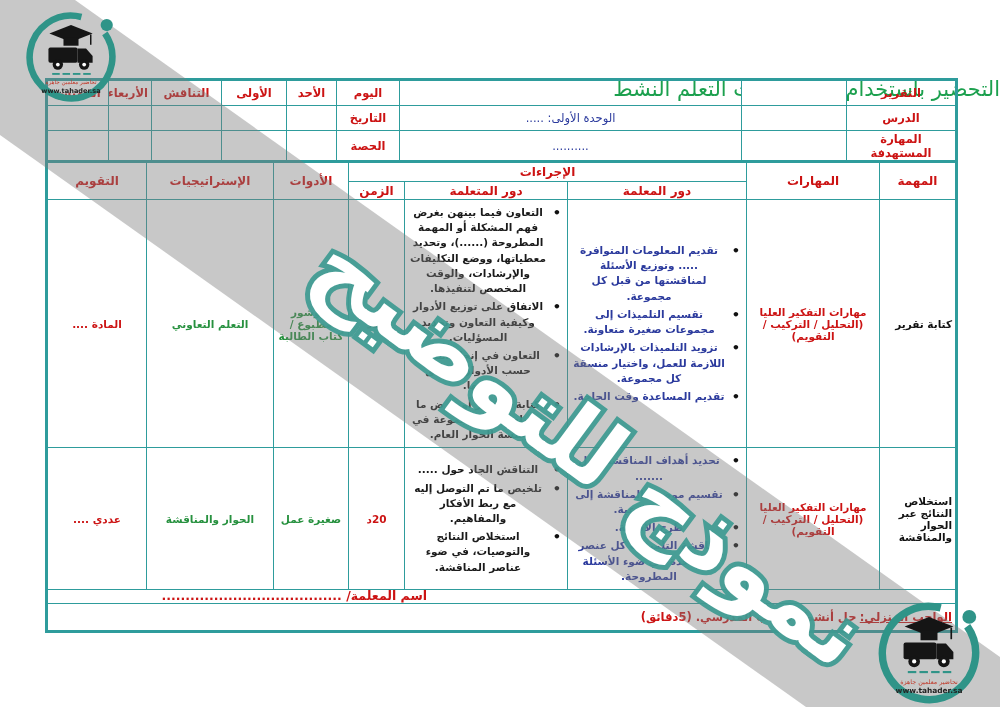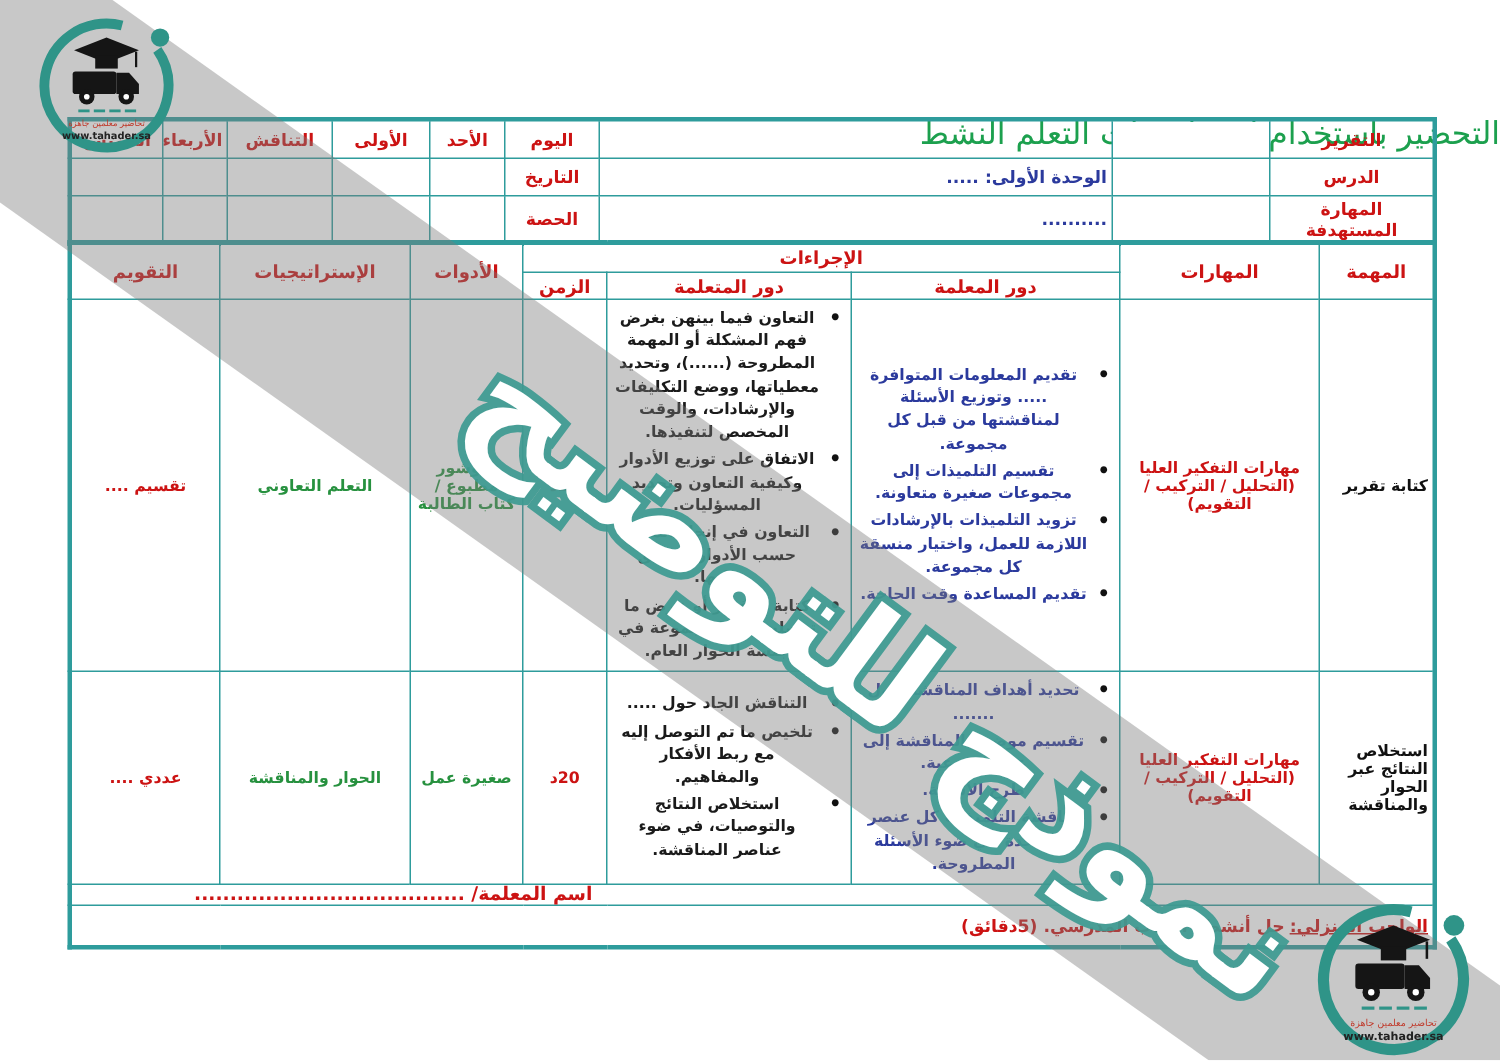--- a/index.html
+++ b/index.html
@@ -9,21 +9,21 @@
   .title{position:absolute;top:30px;left:0;right:0;text-align:right;
          color:#1ca04e;font-size:21px;font-weight:400;letter-spacing:0.5px;margin-top:47px;}
   
   table.tbl{border-collapse:collapse;table-layout:fixed;direction:rtl;}
   table.tbl td,table.tbl th{border:1px solid #2e9c9c;padding:1px 3px;overflow:hidden;}
   table.tbl{border:3px solid #2e9c9c;}
   .info{position:absolute;left:45px;top:78px;width:910px;}
   .info td{height:22px;font-size:11.5px;}
   .lbl{color:#cc1313;font-weight:700;text-align:center;}
   .fill{background:#fff;}
-  .mid{color:#2b3a9d;font-weight:700;font-size:11.5px;}
+  .mid{color:#2b3a9d;font-weight:400;text-align:center;font-size:11.5px;}
   .main{position:absolute;left:45px;top:160px;width:910px;}
   .main th{color:#cc1313;font-weight:700;font-size:12px;text-align:center;background:#fff;}
   .main td{font-size:10.5px;vertical-align:middle;}
   .c-task{text-align:right;font-weight:700;color:#111;font-size:11px;padding:0 6px;}
   .c-skills{text-align:center;font-weight:700;color:#cc1313;font-size:11px;padding:0 10px;}
   .c-time{text-align:center;font-weight:700;color:#cc1313;font-size:12px;}
   .c-tools,.c-strat{text-align:center;font-weight:700;color:#27913f;font-size:11px;padding:0 4px;}
   .c-eval{text-align:center;font-weight:700;color:#cc1313;font-size:11px;}
   ul.bullets{margin:4px 0;padding:0 14px 0 2px;list-style:none;text-align:right;}
   ul.bullets li{position:relative;margin:0 0 3px 0;line-height:1.45;font-weight:700;padding-right:4px;text-align:center;}
@@ -31,21 +31,21 @@
   ul.teacher li{color:#2b3a9d;}
   ul.learner li{color:#1a1a1a;}
   .c-teacher{padding:2px 8px 2px 4px;}
   .c-learner{padding:2px 8px 2px 4px;vertical-align:top;}
   .hw-cell{text-align:right;padding:3px 8px;height:24px;}
   .hw-label{color:#cc1313;font-weight:800;font-size:11.5px;text-decoration:underline;}
   .hw-text{color:#cc1313;font-weight:700;font-size:11.5px;}
   .spacer-cell{height:11px;}
   
   .teacher-name{position:absolute;left:45px;top:588px;width:350px;direction:rtl;text-align:right;
-                color:#cc1313;font-weight:800;font-size:12.5px;}
+                color:#cc1313;font-weight:800;font-size:12.5px;padding-left:32px;}
   
   .band-svg{position:absolute;left:0;top:0;z-index:10;pointer-events:none;}
   .wm{position:absolute;left:590px;top:450px;z-index:11;pointer-events:none;
       transform:translate(-50%,-50%) rotate(36.5deg);white-space:nowrap;direction:rtl;}
   .wm span{font-size:92px;font-weight:900;letter-spacing:3px;}
   .wm-stroke{position:absolute;left:0;top:0;color:#3e9b92;-webkit-text-stroke:10px #3e9b92;opacity:.92;}
   .wm-fill{position:relative;color:#ffffff;}
   
   .logo{position:absolute;z-index:12;pointer-events:none;}
   .logo-tl{left:24px;top:10px;width:94px;height:94px;}
@@ -149,21 +149,21 @@
             <ul class="bullets learner">
               <li>التعاون فيما بينهن بغرض فهم المشكلة أو المهمة المطروحة (......)، وتحديد معطياتها، ووضع التكليفات والإرشادات، والوقت المخصص لتنفيذها.</li>
               <li>الاتفاق على توزيع الأدوار وكيفية التعاون وتحديد المسؤليات.</li>
               <li>التعاون في إنجاز المهام حسب الأدوار المتفق عليها.</li>
               <li>كتابة التقرير أو عرض ما توصلت إليه المجموعة في جلسة الحوار العام.</li>
             </ul>
           </td>
           <td class="c-time">20د</td>
           <td class="c-tools">بروشور مطبوع / كتاب الطالبة</td>
           <td class="c-strat">التعلم التعاوني</td>
-          <td class="c-eval">تقسيم ....</td>
+          <td class="c-eval">المادة ....</td>
         </tr>
         <tr style="height: 121px;">
           <td class="c-task">استخلاص النتائج عبر الحوار والمناقشة</td>
           <td class="c-skills">مهارات التفكير العليا (التحليل / التركيب / التقويم)</td>
           <td class="c-teacher">
             <ul class="bullets teacher">
               <li>تحديد أهداف المناقشة حول .......</li>
               <li>تقسيم موضوع المناقشة إلى عناصر فرعية.</li>
               <li>طرح الأسئلة.</li>
               <li>مناقشة التلميذات كل عنصر على حدة في ضوء الأسئلة المطروحة.</li>

